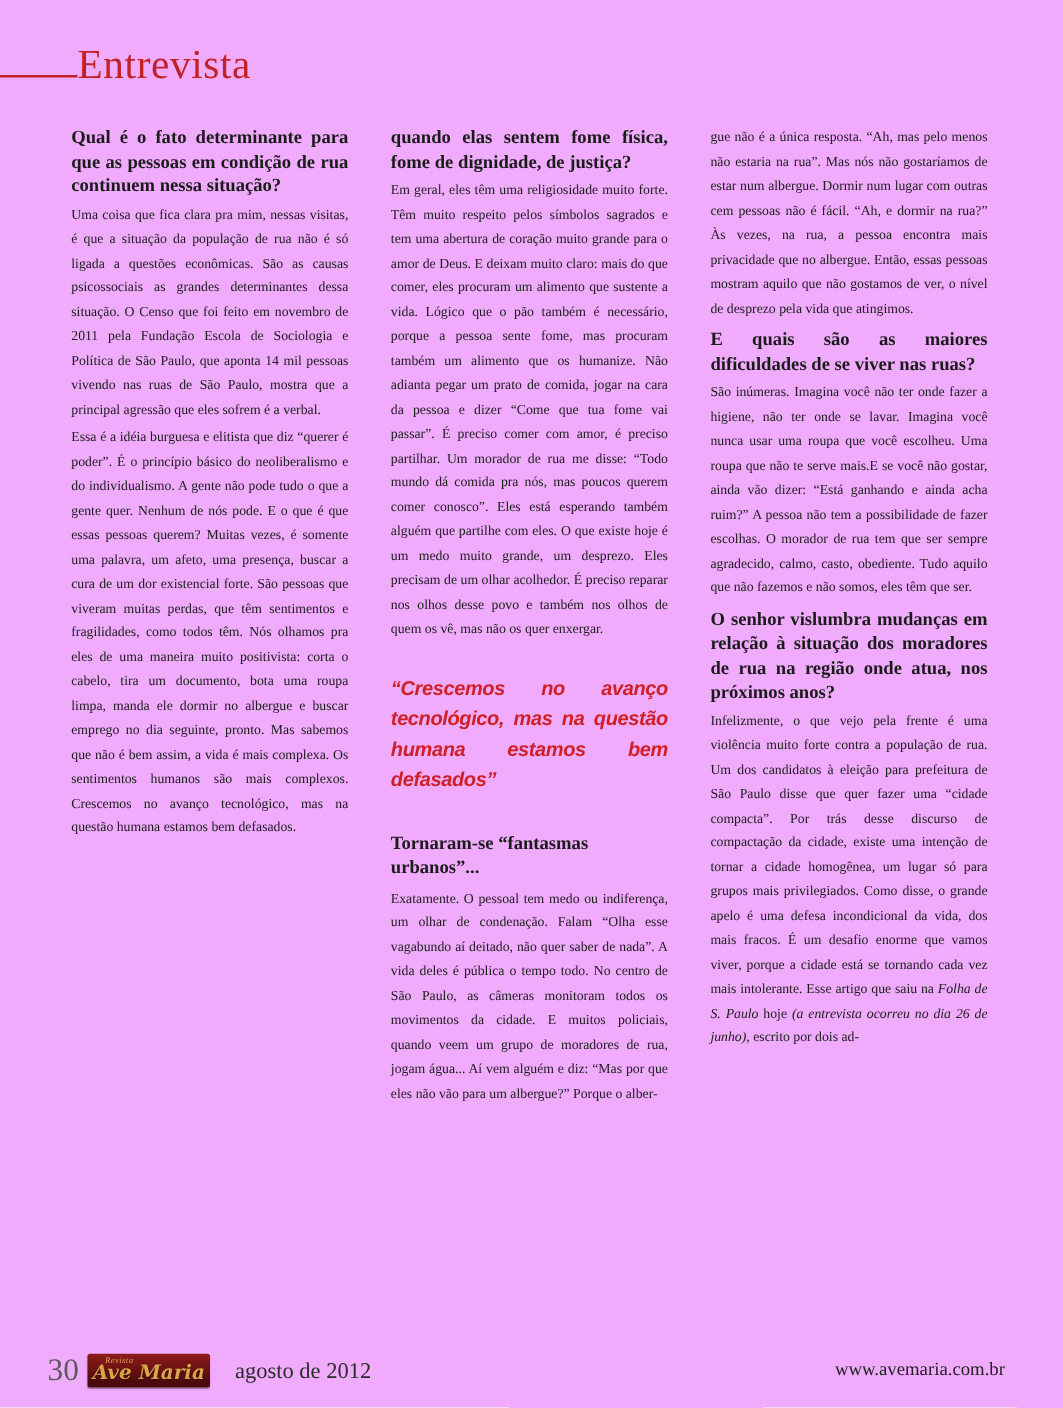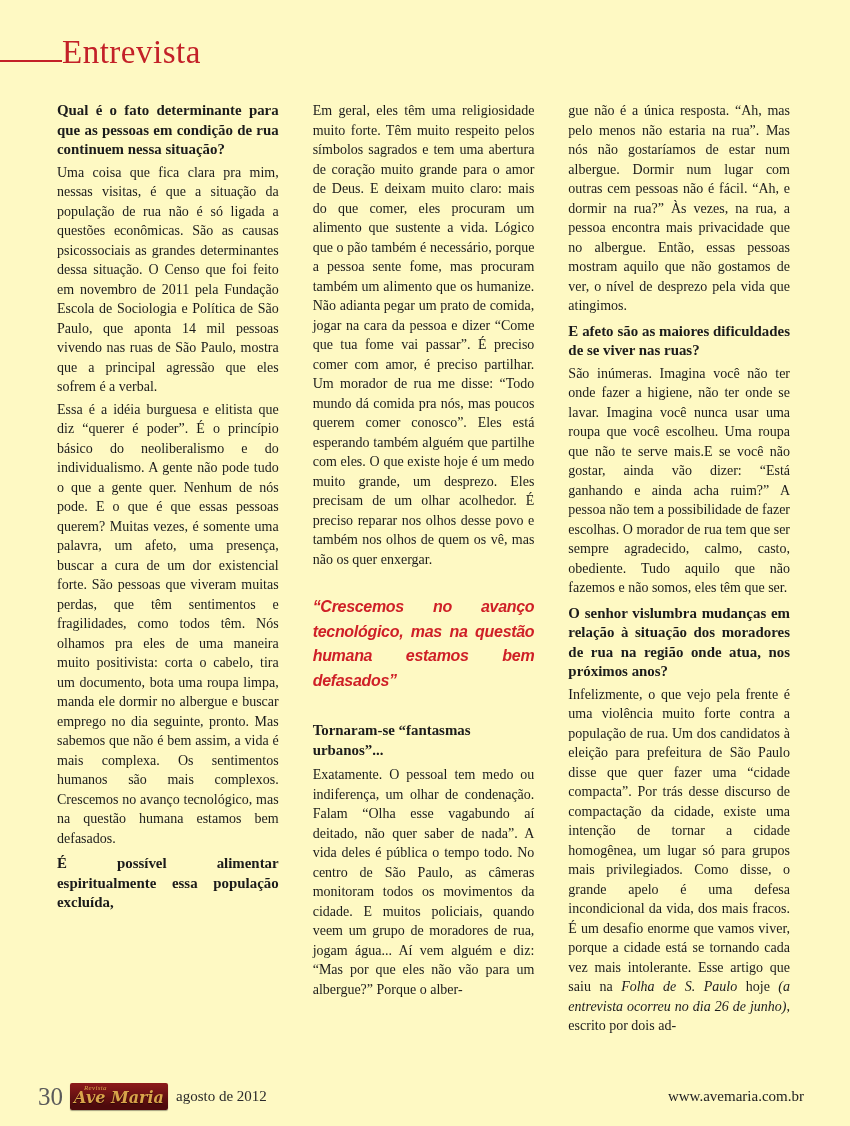--- a/index.html
+++ b/index.html
@@ -8,21 +8,21 @@
     --text:#1b1b1b;
     --footer-gray:#5a5a5a;
     --logo-gold:#d9a44a;
     --logo-maroon-dark:#4d0a0c;
     --logo-maroon-light:#8d1b1b;
   }
   html,body{margin:0;padding:0;background:#ffffff;}
   .page{
     position:relative;
     width:850px;height:1126px;
-    background:#fef9c3;
+    background:#f0abfc;
     font-family:"Liberation Serif", serif;
     color:var(--text);
     overflow:hidden;
   }
   
   .header{
     position:absolute;top:36px;left:0;
     display:flex;align-items:flex-end;
   }
   .header-rule{
@@ -38,21 +38,21 @@
   }
   
   .columns{
     position:absolute;top:101px;left:57px;
     width:733px;
     display:flex;gap:34px;
   }
   .col{width:233px;}
   .col p{margin:0 0 3px 0;}
   .answer{
-    font-size:14px;line-height:19.5px;
+    font-size:11px;line-height:19.5px;
     text-align:justify;
   }
   .question{
     font-size:14.9px;line-height:19.5px;
     font-weight:bold;
     text-align:justify;
     margin-top:6px !important;
   }
   .question.first{margin-top:0 !important;}
   .pull-quote{
@@ -93,21 +93,21 @@
     font-style:italic;letter-spacing:0.3px;
   }
   .logo-name{
     font-family:"DejaVu Serif", serif;
     font-style:italic;font-weight:bold;
     font-size:16px;color:var(--logo-gold);
     line-height:1;margin-bottom:4px;
     text-shadow:0 1px 1px rgba(0,0,0,0.5);
   }
   .issue-date{
-    font-size:15px;color:#2a2a2a;margin-left:8px;
+    font-size:18px;color:#2a2a2a;margin-left:20px;
   }
   .website-url{
     margin-left:auto;
     font-size:15px;color:#222222;
   }
 </style>
 </head>
 <body>
 
 <div class="page">
@@ -116,33 +116,33 @@
     <div class="header-rule"></div>
     <h1 class="page-title">Entrevista</h1>
   </div>
 
   <div class="columns">
 
     <div class="col">
       <p class="question first">Qual é o fato determinante para que as pessoas em condição de rua continuem nessa situação?</p>
       <p class="answer">Uma coisa que fica clara pra mim, nessas visitas, é que a situação da população de rua não é só ligada a questões econômicas. São as causas psicossociais as grandes determinantes dessa situação. O Censo que foi feito em novembro de 2011 pela Fundação Escola de Sociologia e Política de São Paulo, que aponta 14 mil pessoas vivendo nas ruas de São Paulo, mostra que a principal agressão que eles sofrem é a verbal.</p>
       <p class="answer">Essa é a idéia burguesa e elitista que diz “querer é poder”. É o princípio básico do neoliberalismo e do individualismo. A gente não pode tudo o que a gente quer. Nenhum de nós pode. E o que é que essas pessoas querem? Muitas vezes, é somente uma palavra, um afeto, uma presença, buscar a cura de um dor existencial forte. São pessoas que viveram muitas perdas, que têm sentimentos e fragilidades, como todos têm. Nós olhamos pra eles de uma maneira muito positivista: corta o cabelo, tira um documento, bota uma roupa limpa, manda ele dormir no albergue e buscar emprego no dia seguinte, pronto. Mas sabemos que não é bem assim, a vida é mais complexa. Os sentimentos humanos são mais complexos. Crescemos no avanço tecnológico, mas na questão humana estamos bem defasados.</p>
-      <p class="question">É possível alimentar espiritualmente essa população excluída,</p>
     </div>
 
     <div class="col">
+      <p class="question first">quando elas sentem fome física, fome de dignidade, de justiça?</p>
       <p class="answer">Em geral, eles têm uma religiosidade muito forte. Têm muito respeito pelos símbolos sagrados e tem uma abertura de coração muito grande para o amor de Deus. E deixam muito claro: mais do que comer, eles procuram um alimento que sustente a vida. Lógico que o pão também é necessário, porque a pessoa sente fome, mas procuram também um alimento que os humanize. Não adianta pegar um prato de comida, jogar na cara da pessoa e dizer “Come que tua fome vai passar”. É preciso comer com amor, é preciso partilhar. Um morador de rua me disse: “Todo mundo dá comida pra nós, mas poucos querem comer conosco”. Eles está esperando também alguém que partilhe com eles. O que existe hoje é um medo muito grande, um desprezo. Eles precisam de um olhar acolhedor. É preciso reparar nos olhos desse povo e também nos olhos de quem os vê, mas não os quer enxergar.</p>
       <p class="pull-quote">“Crescemos no avanço tecnológico, mas na questão humana estamos bem defasados”</p>
       <p class="section-subhead">Tornaram-se “fantasmas urbanos”...</p>
       <p class="answer">Exatamente. O pessoal tem medo ou indiferença, um olhar de condenação. Falam “Olha esse vagabundo aí deitado, não quer saber de nada”. A vida deles é pública o tempo todo. No centro de São Paulo, as câmeras monitoram todos os movimentos da cidade. E muitos policiais, quando veem um grupo de moradores de rua, jogam água... Aí vem alguém e diz: “Mas por que eles não vão para um albergue?” Porque o alber-</p>
     </div>
 
     <div class="col">
       <p class="answer">gue não é a única resposta. “Ah, mas pelo menos não estaria na rua”. Mas nós não gostaríamos de estar num albergue. Dormir num lugar com outras cem pessoas não é fácil. “Ah, e dormir na rua?” Às vezes, na rua, a pessoa encontra mais privacidade que no albergue. Então, essas pessoas mostram aquilo que não gostamos de ver, o nível de desprezo pela vida que atingimos.</p>
-      <p class="question">E afeto são as maiores dificuldades de se viver nas ruas?</p>
+      <p class="question">E quais são as maiores dificuldades de se viver nas ruas?</p>
       <p class="answer">São inúmeras. Imagina você não ter onde fazer a higiene, não ter onde se lavar. Imagina você nunca usar uma roupa que você escolheu. Uma roupa que não te serve mais.E se você não gostar, ainda vão dizer: “Está ganhando e ainda acha ruim?” A pessoa não tem a possibilidade de fazer escolhas. O morador de rua tem que ser sempre agradecido, calmo, casto, obediente. Tudo aquilo que não fazemos e não somos, eles têm que ser.</p>
       <p class="question">O senhor vislumbra mudanças em relação à situação dos moradores de rua na região onde atua, nos próximos anos?</p>
       <p class="answer"><span>Infelizmente, o que vejo pela frente é uma violência muito forte contra a população de rua. Um dos candidatos à eleição para prefeitura de São Paulo disse que quer fazer uma “cidade compacta”. Por trás desse discurso de compactação da cidade, existe uma intenção de tornar a cidade homogênea, um lugar só para grupos mais privilegiados. Como disse, o grande apelo é uma defesa incondicional da vida, dos mais fracos. É um desafio enorme que vamos viver, porque a cidade está se tornando cada vez mais intolerante. Esse artigo que saiu na </span><span class="ital">Folha de S. Paulo</span><span> hoje </span><span class="ital">(a entrevista ocorreu no dia 26 de junho)</span><span>, escrito por dois ad-</span></p>
     </div>
 
   </div>
 
   <div class="footer">
     <span class="page-number">30</span>
     <span class="magazine-logo">

